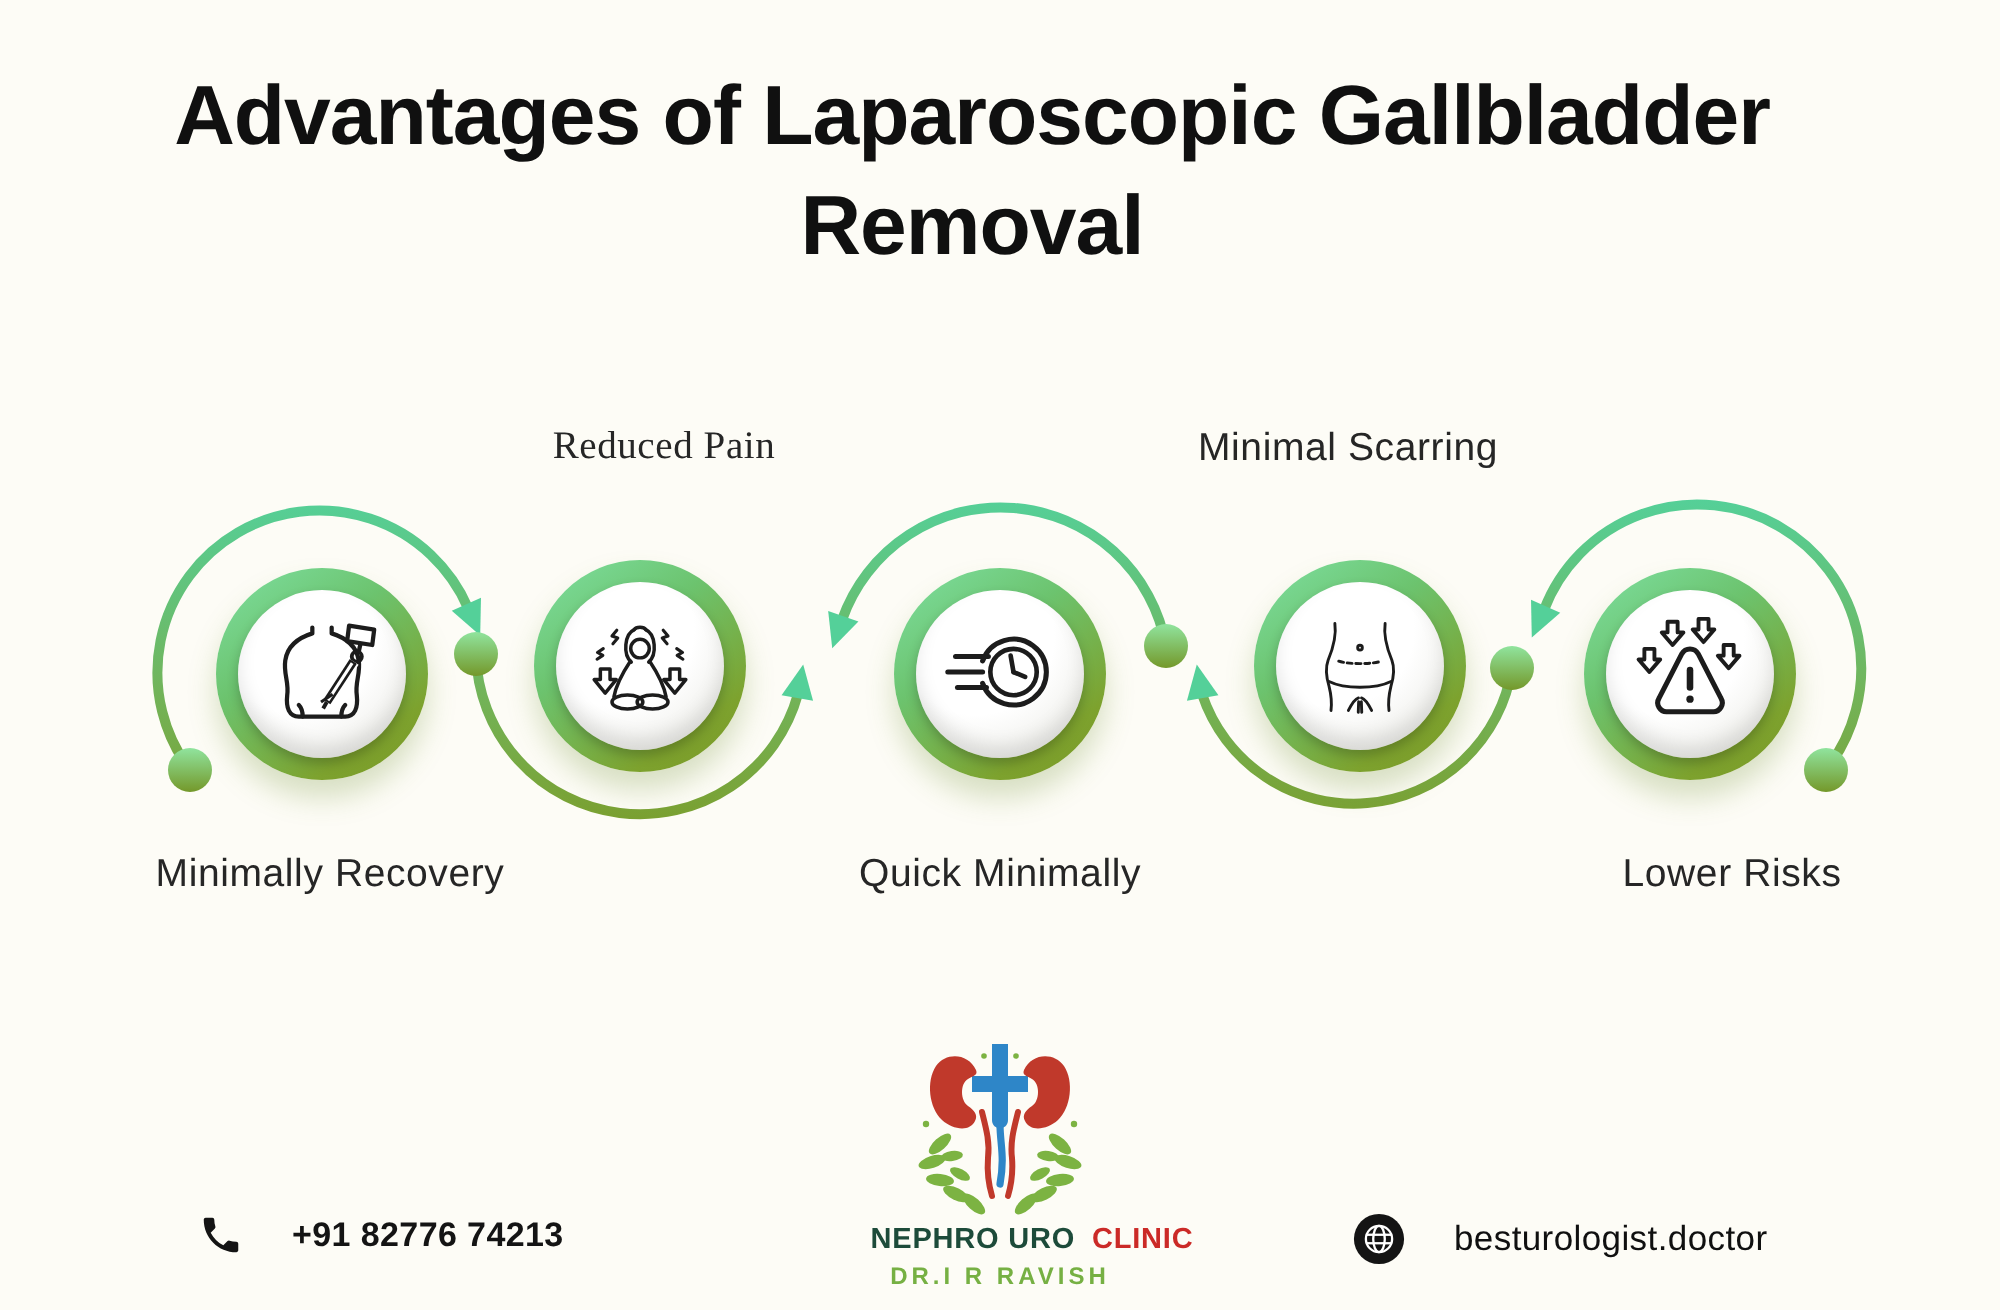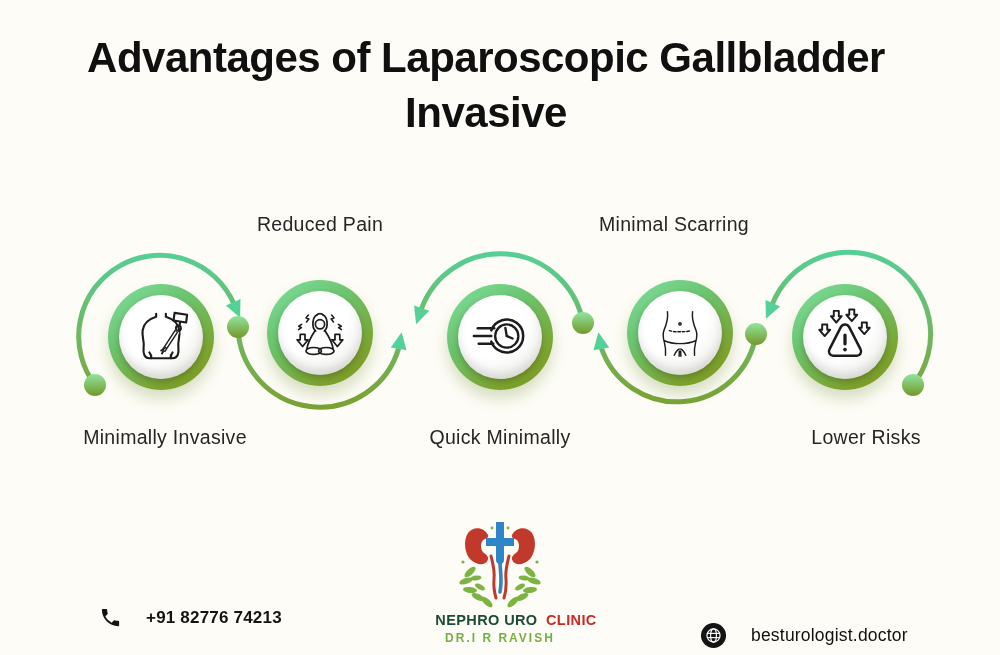--- a/index.html
+++ b/index.html
@@ -36,21 +36,21 @@
   .logo-wrap{position:absolute;left:0;top:514px;width:1000px;text-align:center;}
   .clinic-name{font-size:14.5px;font-weight:800;letter-spacing:.4px;margin-top:2px;padding-left:32px;}
   .clinic-sub{font-size:12px;font-weight:700;letter-spacing:2px;margin-top:3px;}
   svg{display:block;}
 </style>
 </head>
 <body>
 
 <div class="title">
   <div>Advantages of Laparoscopic Gallbladder</div>
-  <div>Invasive</div>
+  <div>Removal</div>
 </div>
 
 <svg class="flow-svg" width="1000" height="655" viewBox="0 0 1000 655">
   <defs>
     <linearGradient id="flowGrad" gradientUnits="userSpaceOnUse" x1="0" y1="248" x2="0" y2="425">
       <stop offset="0" stop-color="#54d099"></stop>
       <stop offset="0.55" stop-color="#72b45a"></stop>
       <stop offset="1" stop-color="#7d9c28"></stop>
     </linearGradient>
     <linearGradient id="dotGrad" x1="0" y1="0" x2="0" y2="1">
@@ -173,22 +173,22 @@
       <g fill="none" stroke="#1c1c1c" stroke-width="2" stroke-linejoin="round">
         <path d="M18.4,3 h5.2 v5.5 h3 L21,15 l-5.6,-6.5 h3 z"></path>
         <path d="M34.4,1.5 h5.2 v5.5 h3 L37,13.5 l-5.6,-6.5 h3 z"></path>
         <path d="M6.4,17 h5.2 v5.5 h3 L9,29 l-5.6,-6.5 h3 z"></path>
         <path d="M47.4,15 h5.2 v5.5 h3 L50,27 l-5.6,-6.5 h3 z"></path>
       </g>
     </svg>
   </div>
 </div>
 
-<div class="step-label" style="left:165px;top:426px;">Minimally Invasive</div>
-<div class="step-label" style="left:320px;top:213px;">Reduced Pain</div>
+<div class="step-label" style="left:165px;top:426px;">Minimally Recovery</div>
+<div class="step-label" style="left:332px;top:213px;font-family:Liberation Serif, serif;">Reduced Pain</div>
 <div class="step-label" style="left:500px;top:426px;">Quick Minimally</div>
 <div class="step-label" style="left:674px;top:213px;">Minimal Scarring</div>
 <div class="step-label" style="left:866px;top:426px;text-align:center;">Lower Risks</div>
 
 <div class="footer-item" style="left:99px;top:606px;">
   <svg width="23" height="23" viewBox="0 0 24 24">
     <path fill="#141414" d="M6.62 10.79c1.44 2.83 3.76 5.14 6.59 6.59l2.2-2.2c.27-.27.67-.36 1.02-.24 1.12.37 2.33.57 3.57.57.55 0 1 .45 1 1V20c0 .55-.45 1-1 1-9.39 0-17-7.61-17-17 0-.55.45-1 1-1h3.5c.55 0 1 .45 1 1 0 1.25.2 2.45.57 3.57.11.35.03.74-.25 1.02l-2.2 2.2z"></path>
   </svg>
   <span class="footer-text">+91 82776 74213</span>
 </div>
@@ -232,21 +232,21 @@
       <path d="M62,21 C66,12.5 77,12 82,19 C87,26.5 85.5,40 79,46 C73.5,51 65,52 62.5,46.5 C60.8,43.5 63,41 66,39 C70,36.3 70,27.7 66,25.5 C63,23.8 61,23.5 62,21 Z"></path>
     </g>
   </svg>
   <div class="clinic-name">
     <span style="color:#1d4b3a;">NEPHRO URO</span>
     <span style="color:#cb2a27;margin-left:4px;">CLINIC</span>
   </div>
   <div class="clinic-sub" style="color:#76b043;">DR.I R RAVISH</div>
 </div>
 
-<div class="footer-item" style="left:700px;top:606px;margin-top:16px;">
+<div class="footer-item" style="left:676px;top:606px;">
   <svg width="27" height="27" viewBox="0 0 28 28">
     <circle cx="14" cy="14" r="13" fill="#141414"></circle>
     <g fill="none" stroke="#ffffff" stroke-width="1.2">
       <circle cx="14" cy="14" r="6.8"></circle>
       <ellipse cx="14" cy="14" rx="3" ry="6.8"></ellipse>
       <line x1="7.2" y1="11.8" x2="20.8" y2="11.8"></line>
       <line x1="7.2" y1="16.2" x2="20.8" y2="16.2"></line>
     </g>
   </svg>
   <span class="site-text">besturologist.doctor</span>

